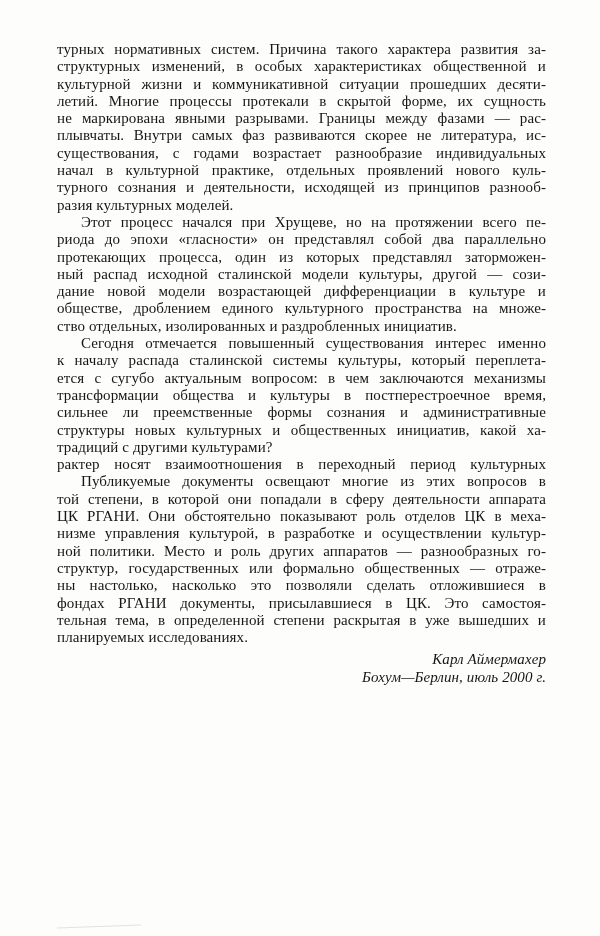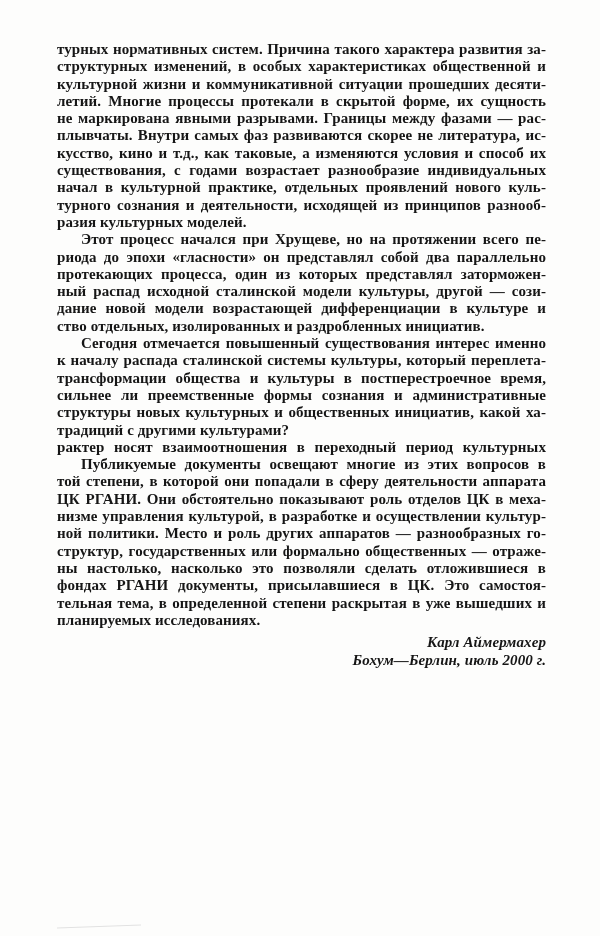--- a/index.html
+++ b/index.html
@@ -18,39 +18,38 @@
   }
   .text-block {
     position: absolute;
     top: 41px;
     left: 57px;
     width: 489px;
     font-size: 15px;
     line-height: 17.3px;
     letter-spacing: 0.1px;
   }
-  .para { margin: 0; padding: 0; font-weight: bold; }
+  .para { margin: 0; padding: 0; }
   .line {
     text-align: justify;
     text-align-last: justify;
     white-space: normal;
   }
   .line.last {
     text-align-last: left;
   }
   .line.first-indent {
     text-indent: 24px;
   }
   .signature {
     margin-top: 4px;
     text-align: right;
     font-style: italic;
     font-size: 15px;
     line-height: 18px;
-    font-weight: bold;
   }
   .signature .sig-line { text-align: right; }
   .scan-artifact {
     position: absolute;
     left: 57px;
     top: 926px;
     width: 84px;
     height: 1px;
     background: var(--artifact, #e2e2e2);
     transform: rotate(-2deg);
@@ -62,37 +61,38 @@
 <div class="page" style="--bg: #fdfdfc; --ink: #161616; --artifact: #e2e2e2;">
   <div class="text-block" id="text-block">
 
     <div class="para">
         <div class="line">турных нормативных систем. Причина такого характера развития за-</div>
         <div class="line">структурных изменений, в особых характеристиках общественной и</div>
         <div class="line">культурной жизни и коммуникативной ситуации прошедших десяти-</div>
         <div class="line">летий. Многие процессы протекали в скрытой форме, их сущность</div>
         <div class="line">не маркирована явными разрывами. Границы между фазами — рас-</div>
         <div class="line">плывчаты. Внутри самых фаз развиваются скорее не литература, ис-</div>
-        <div class="line">кусство, кино и т.д., как таковые, а изменяются условия и способ их</div>
         <div class="line">существования, с годами возрастает разнообразие индивидуальных</div>
         <div class="line">начал в культурной практике, отдельных проявлений нового куль-</div>
         <div class="line">турного сознания и деятельности, исходящей из принципов разнооб-</div>
         <div class="line last">разия культурных моделей.</div>
       </div>
       <div class="para">
         <div class="line first-indent">Этот процесс начался при Хрущеве, но на протяжении всего пе-</div>
         <div class="line">риода до эпохи «гласности» он представлял собой два параллельно</div>
         <div class="line">протекающих процесса, один из которых представлял заторможен-</div>
         <div class="line">ный распад исходной сталинской модели культуры, другой — сози-</div>
         <div class="line">дание новой модели возрастающей дифференциации в культуре и</div>
+        <div class="line">обществе, дроблением единого культурного пространства на множе-</div>
         <div class="line last">ство отдельных, изолированных и раздробленных инициатив.</div>
       </div>
       <div class="para">
         <div class="line first-indent">Сегодня отмечается повышенный существования интерес именно</div>
         <div class="line">к началу распада сталинской системы культуры, который переплета-</div>
+        <div class="line">ется с сугубо актуальным вопросом: в чем заключаются механизмы</div>
         <div class="line">трансформации общества и культуры в постперестроечное время,</div>
         <div class="line">сильнее ли преемственные формы сознания и административные</div>
         <div class="line">структуры новых культурных и общественных инициатив, какой ха-</div>
         <div class="line last">традиций с другими культурами?</div>
         <div class="line">рактер носят взаимоотношения в переходный период культурных</div>
       </div>
       <div class="para">
         <div class="line first-indent">Публикуемые документы освещают многие из этих вопросов в</div>
         <div class="line">той степени, в которой они попадали в сферу деятельности аппарата</div>
         <div class="line">ЦК РГАНИ. Они обстоятельно показывают роль отделов ЦК в меха-</div>

